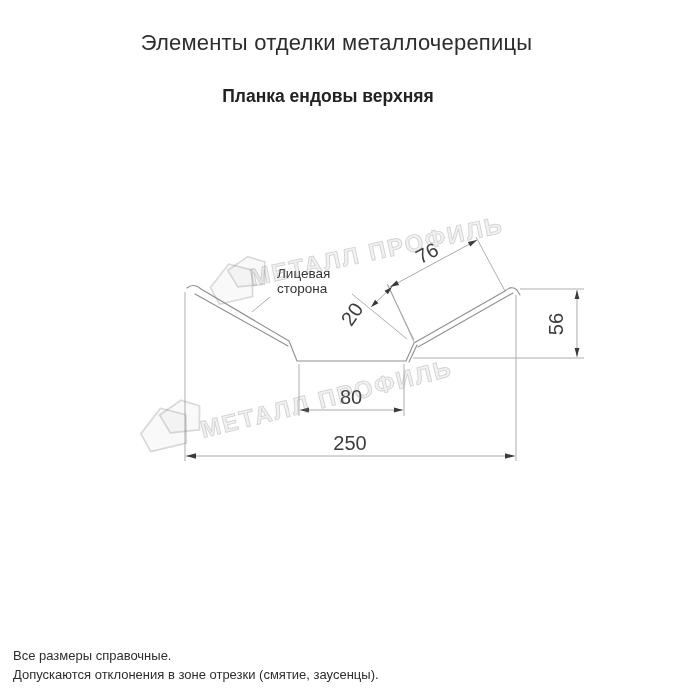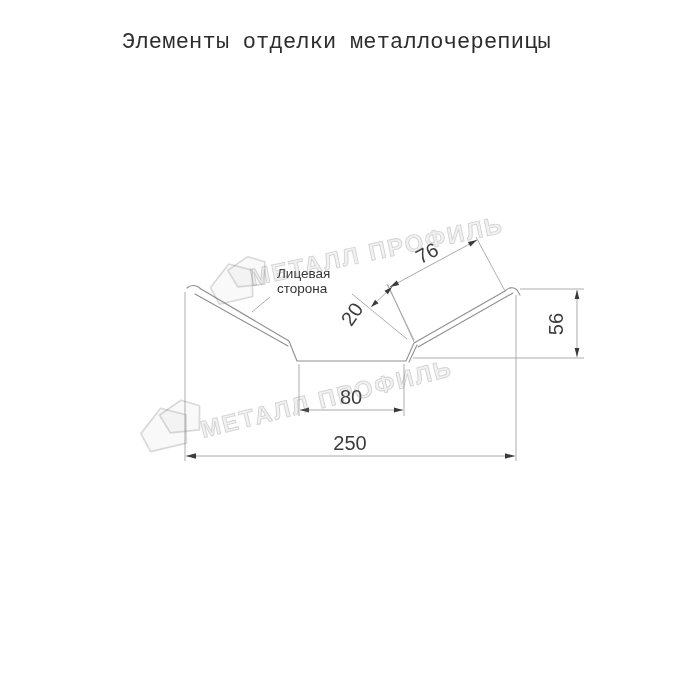--- a/index.html
+++ b/index.html
@@ -2,21 +2,21 @@
 <html><head>
 <meta charset="utf-8">
 <style>
   html,body{margin:0;padding:0;background:#fff;}
   #page{
     position:relative;width:700px;height:700px;background:#ffffff;overflow:hidden;
     font-family:"Liberation Sans", sans-serif;
   }
   .title{
     position:absolute;top:30px;left:0;width:673px;text-align:center;
-    font-size:22px;color:#2d2d2d;letter-spacing:0.2px;font-family:Liberation Mono, monospace;
+    font-size:22px;color:#2d2d2d;letter-spacing:0.2px;
   }
   .subtitle{
     position:absolute;top:86px;left:0;width:656px;text-align:center;
     font-size:17.5px;font-weight:bold;color:#222;
   }
   .model{
     position:absolute;top:120px;left:0;width:656px;text-align:center;
     font-size:17.5px;font-weight:bold;color:#222;
   }
   .notes{
@@ -34,20 +34,21 @@
     fill:rgba(150,150,150,0.13);stroke:rgba(125,125,125,0.30);stroke-width:0.9;
   }
   .wm-logo{stroke:rgba(125,125,125,0.28);stroke-width:1.6;fill:rgba(160,160,160,0.06);stroke-linejoin:round;}
 </style>
 </head>
 <body>
 
 <div id="page">
 
   <div class="title">Элементы отделки металлочерепицы</div>
+  <div class="subtitle">Планка ендовы верхняя</div>
 
   <svg width="700" height="700" viewBox="0 0 700 700">
 
     <g>
       <path class="profile" d="M 187 288 C 191 284, 197 285, 201 289 L 289 341 L 297 361 L 406 361 L 414 343 L 505 291 C 508 288, 513 286, 517 290 L 520 295"></path>
       <path class="profile" d="M 195 294 L 288 346"></path>
       <path class="profile" d="M 513 293 L 418 347"></path>
       <path class="profile" d="M 409 362 L 417 345"></path>
     </g>
 
@@ -113,14 +114,18 @@
     <g>
       <g transform="translate(136 406) rotate(-10) scale(1.08)">
         <path class="wm-logo" d="M0 26 L22 6 L44 16 L40 42 L6 44 Z"></path>
         <path class="wm-logo" d="M20 12 L42 2 L58 10 L54 32 L27 30 Z"></path>
       </g>
       <text class="wm-text" x="203" y="438" transform="rotate(-14 203 438)">МЕТАЛЛ ПРОФИЛЬ</text>
     </g>
 
   </svg>
 
+  <div class="notes">
+    <div>Все размеры справочные.</div>
+    <div>Допускаются отклонения в зоне отрезки (смятие, заусенцы).</div>
+  </div>
 
 </div>
 
 </body></html>

